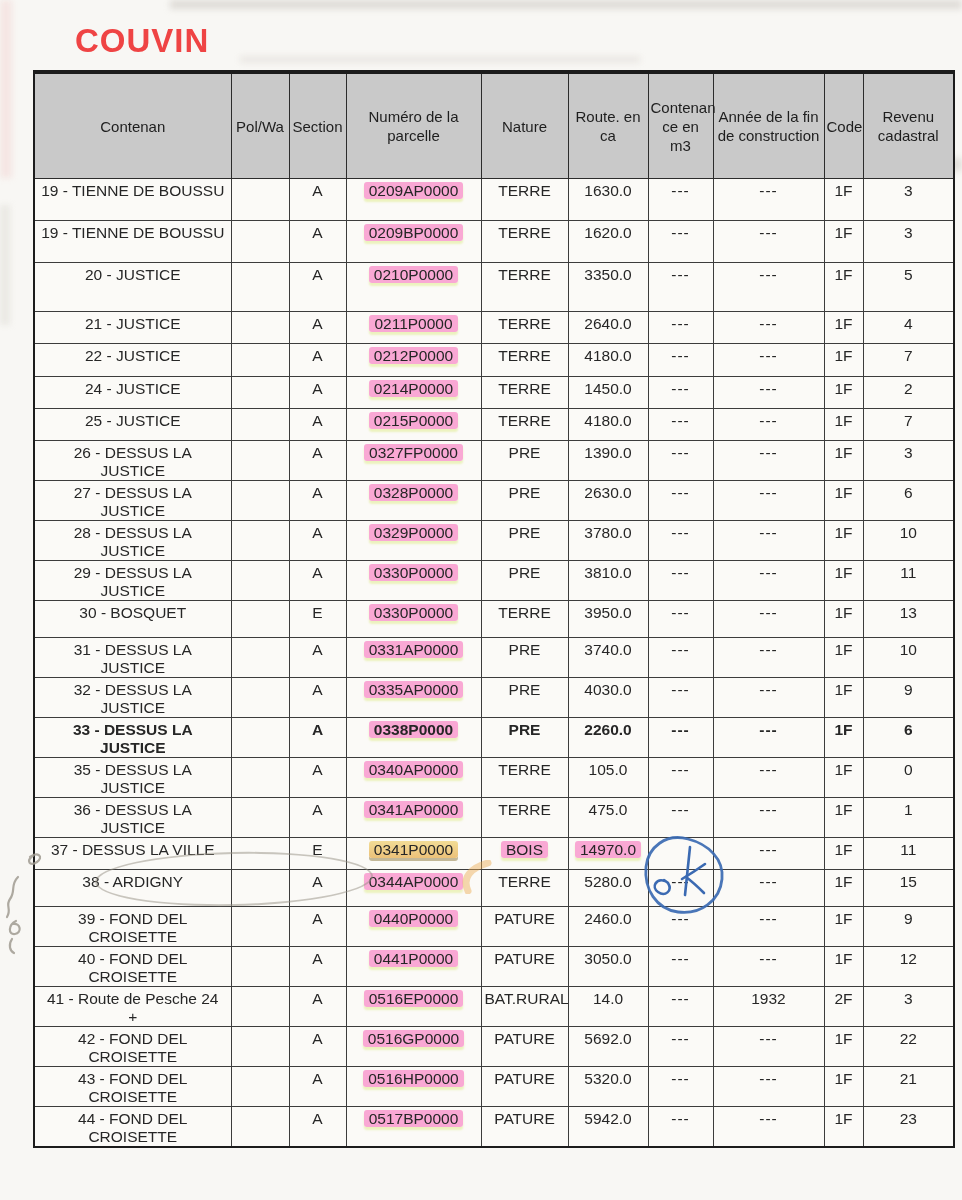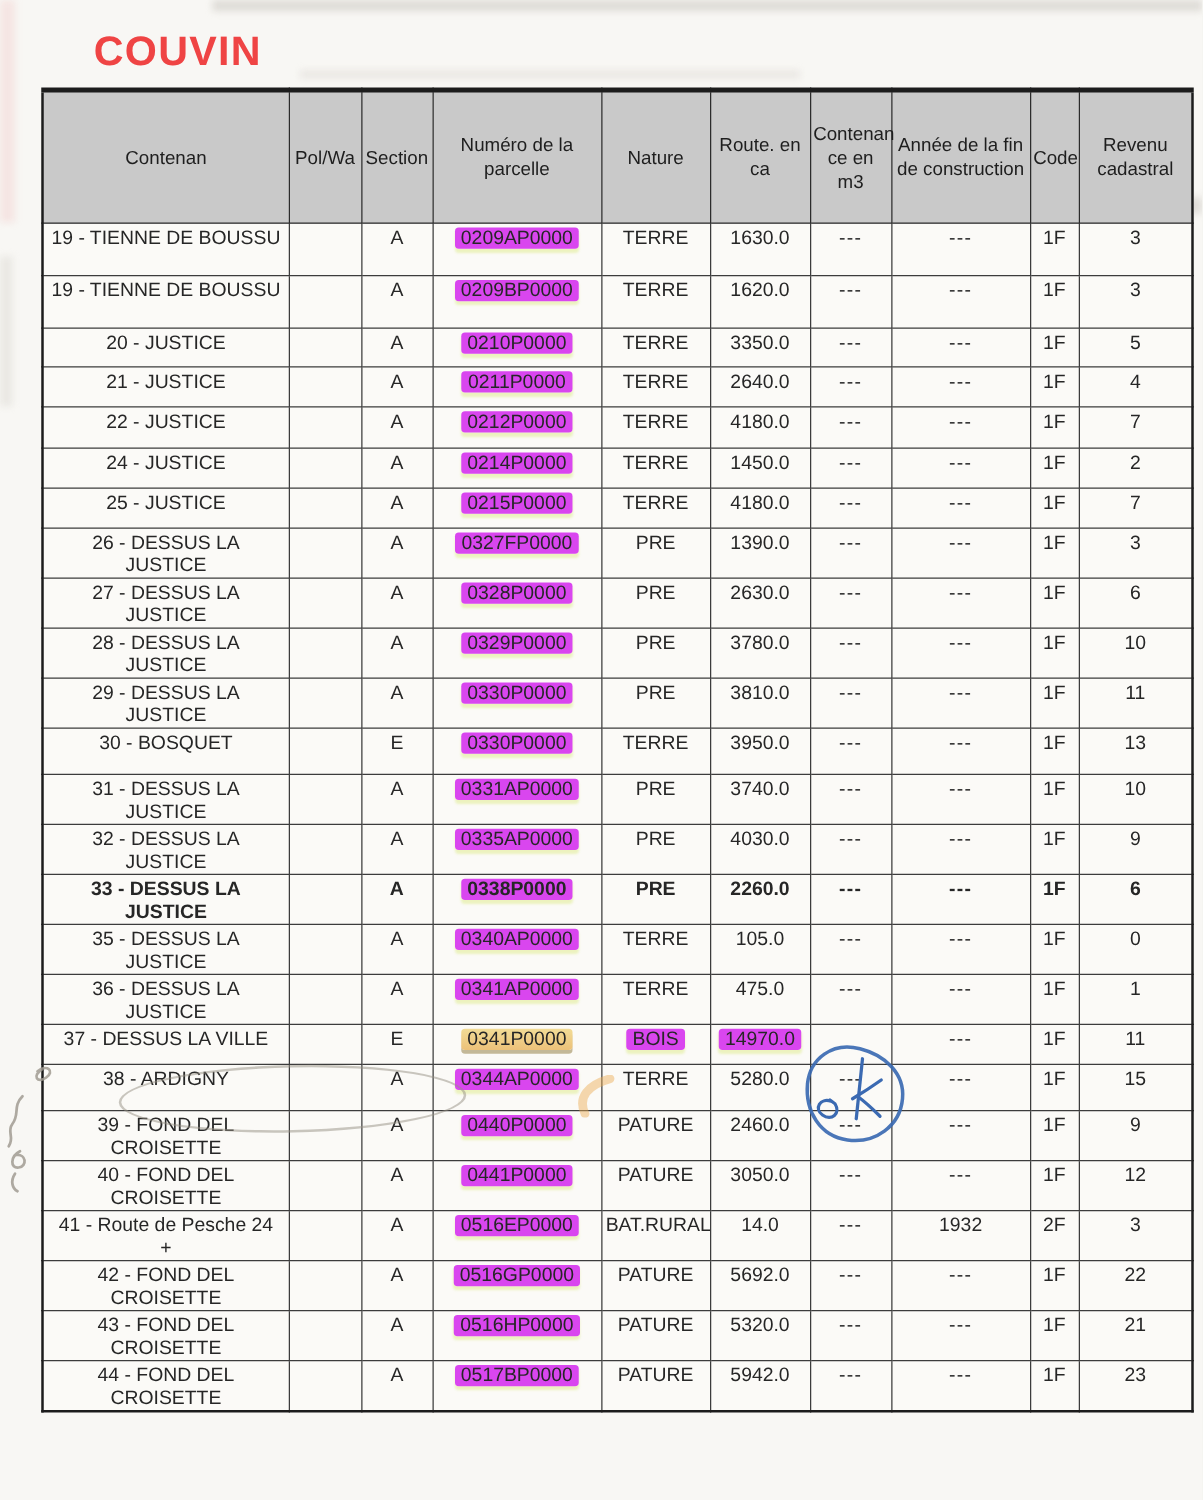--- a/index.html
+++ b/index.html
@@ -45,21 +45,21 @@
     border:1px solid #3c3c3c;
     font-size:15.5px;line-height:18px;color:#262626;
     text-align:center;vertical-align:top;
     padding:3px 3px 0 3px;
     overflow:hidden;
   }
   td.c-sit{text-align:left;padding-left:2px;white-space:pre-line;}
   td.c-dash{color:#4e4e4e;letter-spacing:1px;}
 
   .hl{
-    background:#d946ef;
+    background:#f9a8d4;
     padding:0 5px;border-radius:3px;
     box-shadow:0 3px 2px rgba(228,238,160,0.65);
   }
   .hl2{
     background:linear-gradient(180deg,#f2dc96,#ecc179);
     box-shadow:0 3px 0 rgba(150,130,75,0.55);
   }
 
   .pencil-ellipse{
     position:absolute;left:95px;top:852px;width:274px;height:50px;
@@ -133,21 +133,21 @@
           <td></td>
           <td>A</td>
           <td><span class="hl">0209BP0000</span></td>
           <td>TERRE</td>
           <td>1620.0</td>
           <td class="c-dash">---</td>
           <td class="c-dash">---</td>
           <td>1F</td>
           <td>3</td>
         </tr>
-        <tr style="height: 31px; margin-top: 31px;">
+        <tr style="height: 49px; margin-top: 31px;">
           <td class="c-sit">20 - JUSTICE</td>
           <td></td>
           <td>A</td>
           <td><span class="hl">0210P0000</span></td>
           <td>TERRE</td>
           <td>3350.0</td>
           <td class="c-dash">---</td>
           <td class="c-dash">---</td>
           <td>1F</td>
           <td>5</td>

